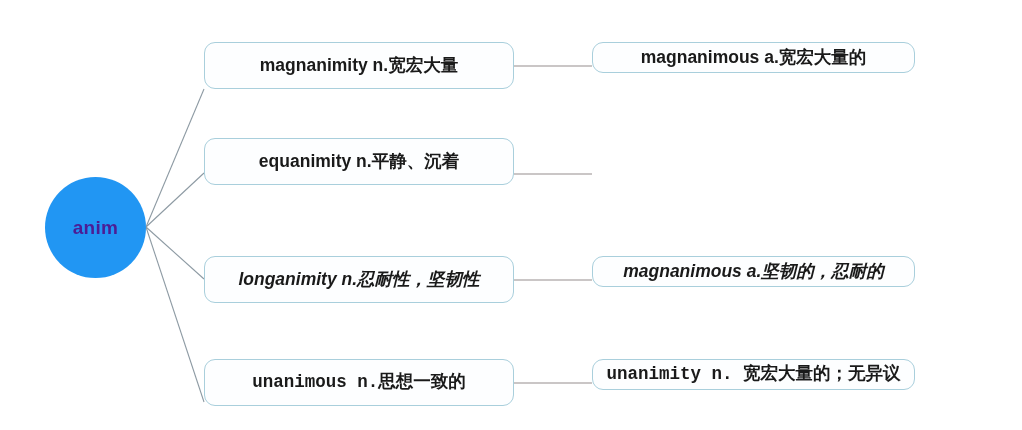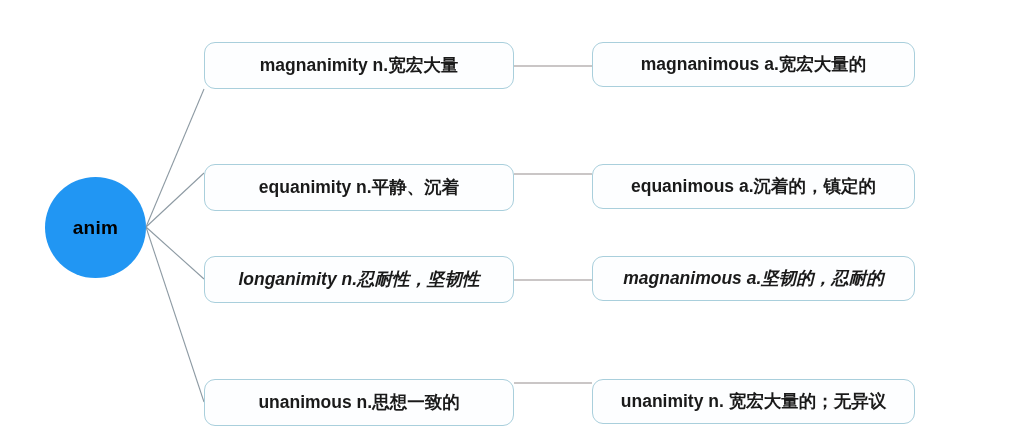--- a/index.html
+++ b/index.html
@@ -31,21 +31,21 @@
     top: 177px;
     width: 101px;
     height: 101px;
     border-radius: 50%;
     background: #2196f3;
     display: flex;
     align-items: center;
     justify-content: center;
   }
   .root-node-label {
-    color: #000000;
+    color: #4c1d95;
     font-size: 19px;
     font-weight: bold;
     letter-spacing: 0.3px;
     line-height: 1;
   }
   .node-box {
     position: absolute;
     box-sizing: border-box;
     border: 1.4px solid #a9cfdc;
     border-radius: 11px;
@@ -56,25 +56,25 @@
     padding: 4px 10px;
   }
   .node-label {
     color: #1a1a1a;
     font-size: 17.5px;
     font-weight: bold;
     white-space: nowrap;
     line-height: 1.1;
   }
   .col-left  { left: 204px; width: 310px; height: 47px; }
-  .col-right { left: 592px; width: 323px; height: 45px; }
+  .col-right { left: 592px; width: 323px; height: 31px; }
   .row-1 { top: 42px;  }
-  .row-2 { top: 164px; }
+  .row-2 { top: 138px; }
   .row-3 { top: 256px; font-style: italic; }
-  .row-4 { top: 379px; }
+  .row-4 { top: 359px; font-family: Liberation Mono, monospace; }
 </style>
 </head>
 <body>
 
 <div id="diagram-root">
 
   <svg id="connector-layer" viewBox="0 0 1022 430" xmlns="http://www.w3.org/2000/svg">
     <g stroke="#8d9aa3" stroke-width="1.1" fill="none">
       <path d="M146 227 L204 89"></path>
       <path d="M146 227 L204 173"></path>
@@ -96,23 +96,20 @@
   <div class="node-box col-left row-1">
     <span class="node-label">magnanimity n.宽宏大量</span>
   </div>
   <div class="node-box col-right row-1">
     <span class="node-label">magnanimous a.宽宏大量的</span>
   </div>
 
   <div class="node-box col-left row-2">
     <span class="node-label">equanimity n.平静、沉着</span>
   </div>
-  <div class="node-box col-right row-2">
-    <span class="node-label">equanimous a.沉着的，镇定的</span>
-  </div>
 
   <div class="node-box col-left row-3">
     <span class="node-label">longanimity n.忍耐性，坚韧性</span>
   </div>
   <div class="node-box col-right row-3">
     <span class="node-label">magnanimous a.坚韧的，忍耐的</span>
   </div>
 
   <div class="node-box col-left row-4">
     <span class="node-label">unanimous n.思想一致的</span>

